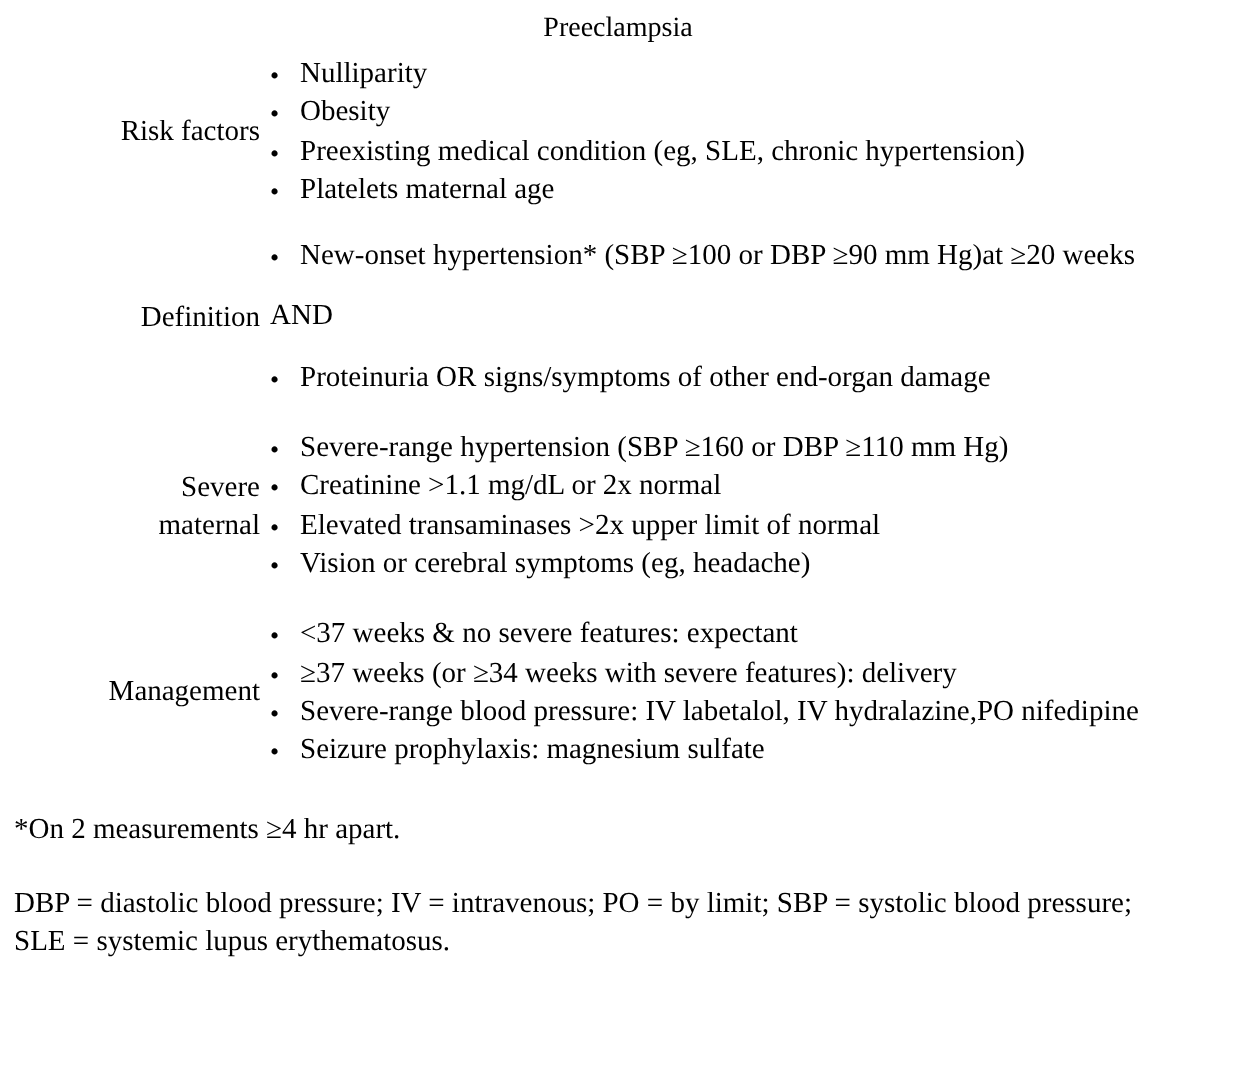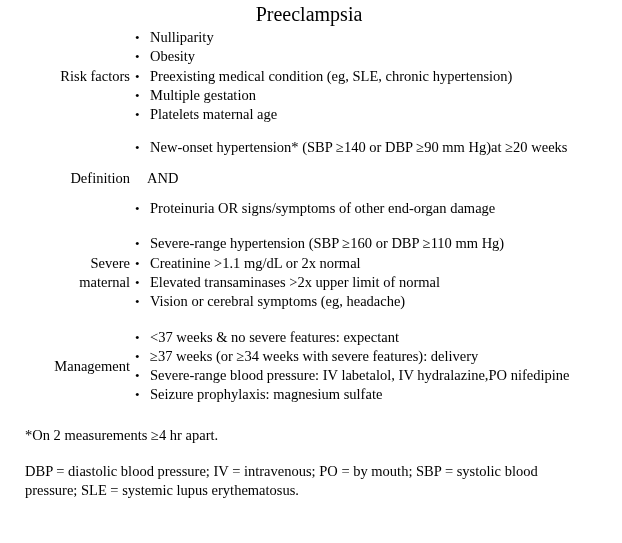--- a/index.html
+++ b/index.html
@@ -13,21 +13,21 @@
     font-family: "Liberation Serif", "DejaVu Serif", serif;
     font-size: 14.5px;
     color: #000000;
     position: relative;
     overflow: hidden;
     -webkit-font-smoothing: antialiased;
   }
 
   .table-title {
     text-align: center;
-    font-size: 20px;
+    font-size: 14px;
     line-height: 19px;
     padding-top: 5px;
     padding-right: 4px;
   }
 
   .table-body {
     width: 622px;
   }
 
   .row {
@@ -67,39 +67,37 @@
     position: absolute;
     left: 5px;
     top: 0;
     font-size: 13px;
     line-height: 19.3px;
   }
 
   .plain-line {
     padding-left: 5px;
     line-height: 19.3px;
-    margin-left: 12px;
   }
 
   
   #row-risk-factors { padding-top: 4px; }
   #row-risk-factors .row-content { padding-bottom: 0; }
 
   #row-definition { padding-top: 14px; }
   #row-definition .gap-sm { height: 11px; }
 
   #row-severe-features { padding-top: 16px; }
 
   #row-management { padding-top: 16px; }
 
   .footnotes {
     padding-top: 21px;
     padding-left: 7px;
     padding-right: 30px;
-    margin-left: 18px;
   }
   .footnote-asterisk {
     line-height: 19.3px;
   }
   .footnote-abbrev {
     padding-top: 17px;
     line-height: 19.3px;
   }
 </style>
 </head>
@@ -109,31 +107,30 @@
 
 <div class="table-body">
 
   <div class="row" id="row-risk-factors">
     <div class="row-label">Risk factors</div>
     <div class="row-content">
       <ul class="bullets">
         <li>Nulliparity</li>
         <li>Obesity</li>
         <li>Preexisting medical condition (eg, SLE, chronic hypertension)</li>
-        <li>Multiple gestation</li>
         <li>Platelets maternal age</li>
       </ul>
     </div>
   </div>
 
   <div class="row" id="row-definition">
     <div class="row-label">Definition</div>
     <div class="row-content">
       <ul class="bullets">
-        <li>New-onset hypertension* (SBP ≥140 or DBP ≥90 mm Hg)at ≥20 weeks</li>
+        <li>New-onset hypertension* (SBP ≥100 or DBP ≥90 mm Hg)at ≥20 weeks</li>
       </ul>
       <div class="gap-sm"></div>
       <div class="plain-line">AND</div>
       <div class="gap-sm"></div>
       <ul class="bullets">
         <li>Proteinuria OR signs/symptoms of other end-organ damage</li>
       </ul>
     </div>
   </div>
 
@@ -161,14 +158,14 @@
         <li>Severe-range blood pressure: IV labetalol, IV hydralazine,PO nifedipine</li>
         <li>Seizure prophylaxis: magnesium sulfate</li>
       </ul>
     </div>
   </div>
 
 </div>
 
 <div class="footnotes">
   <div class="footnote-asterisk">*On 2 measurements ≥4 hr apart.</div>
-  <div class="footnote-abbrev">DBP = diastolic blood pressure; IV = intravenous; PO = by mouth; SBP = systolic blood pressure; SLE = systemic lupus erythematosus.</div>
+  <div class="footnote-abbrev">DBP = diastolic blood pressure; IV = intravenous; PO = by limit; SBP = systolic blood pressure; SLE = systemic lupus erythematosus.</div>
 </div>
 
 </body></html>

